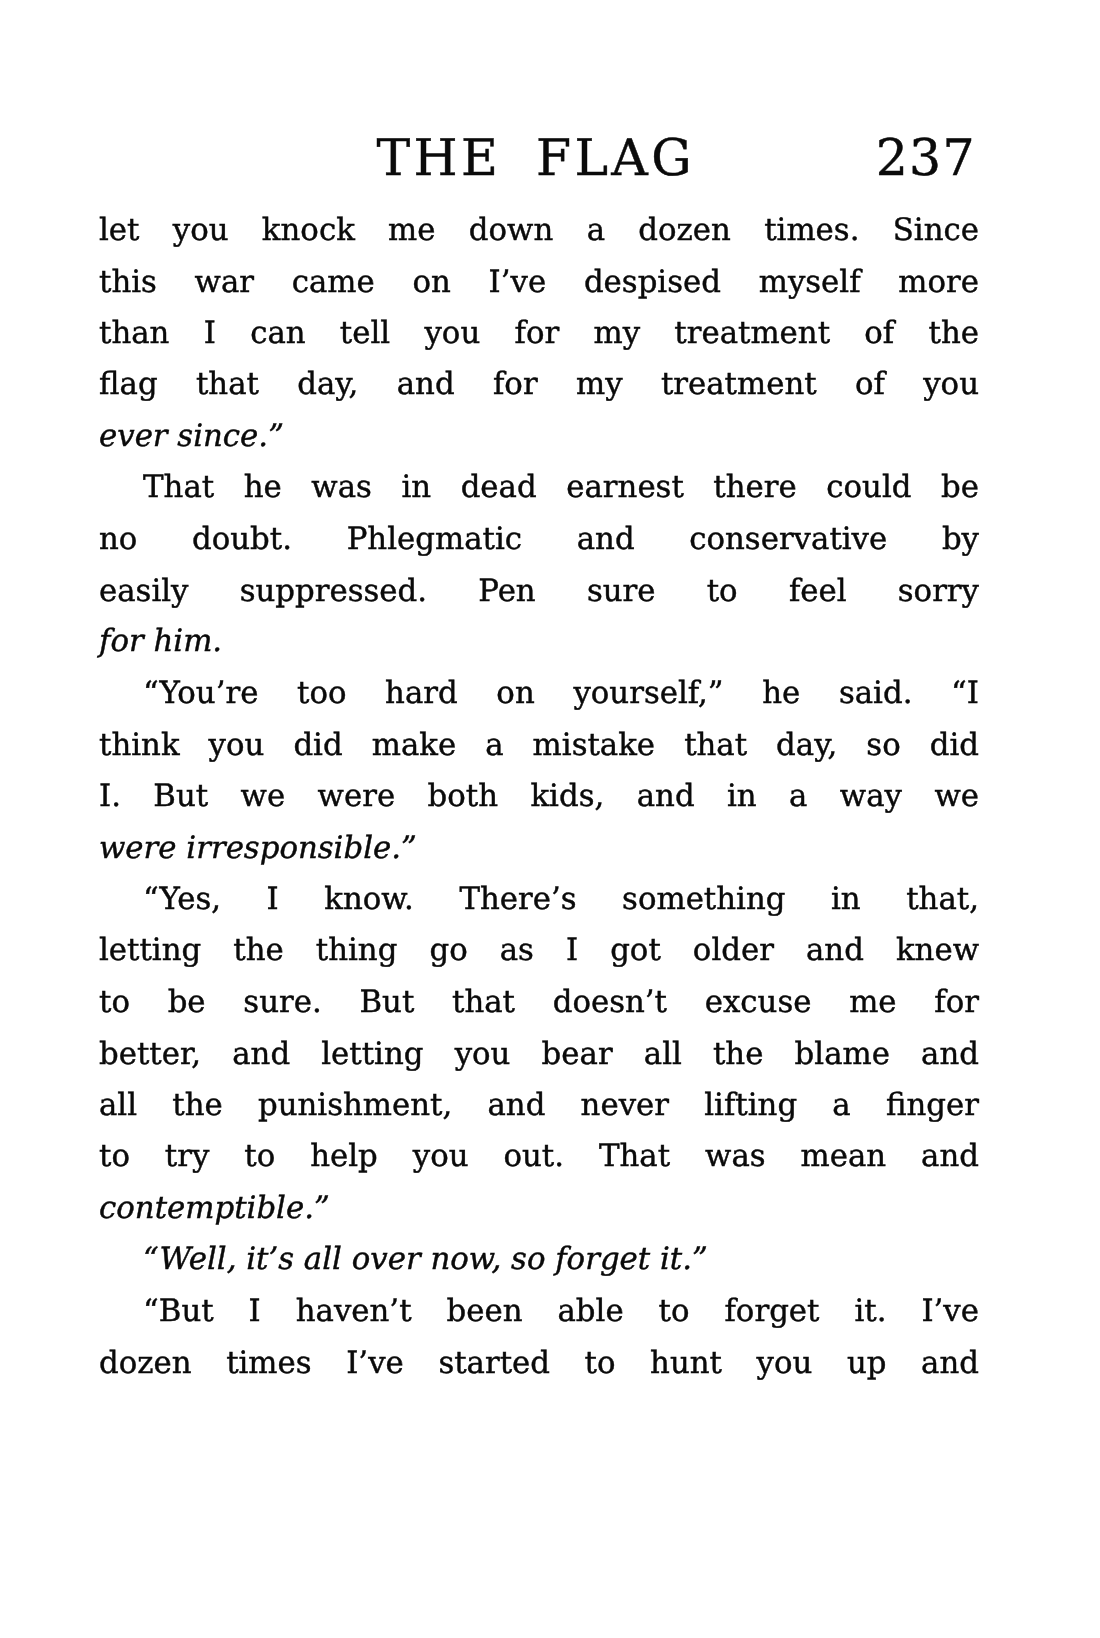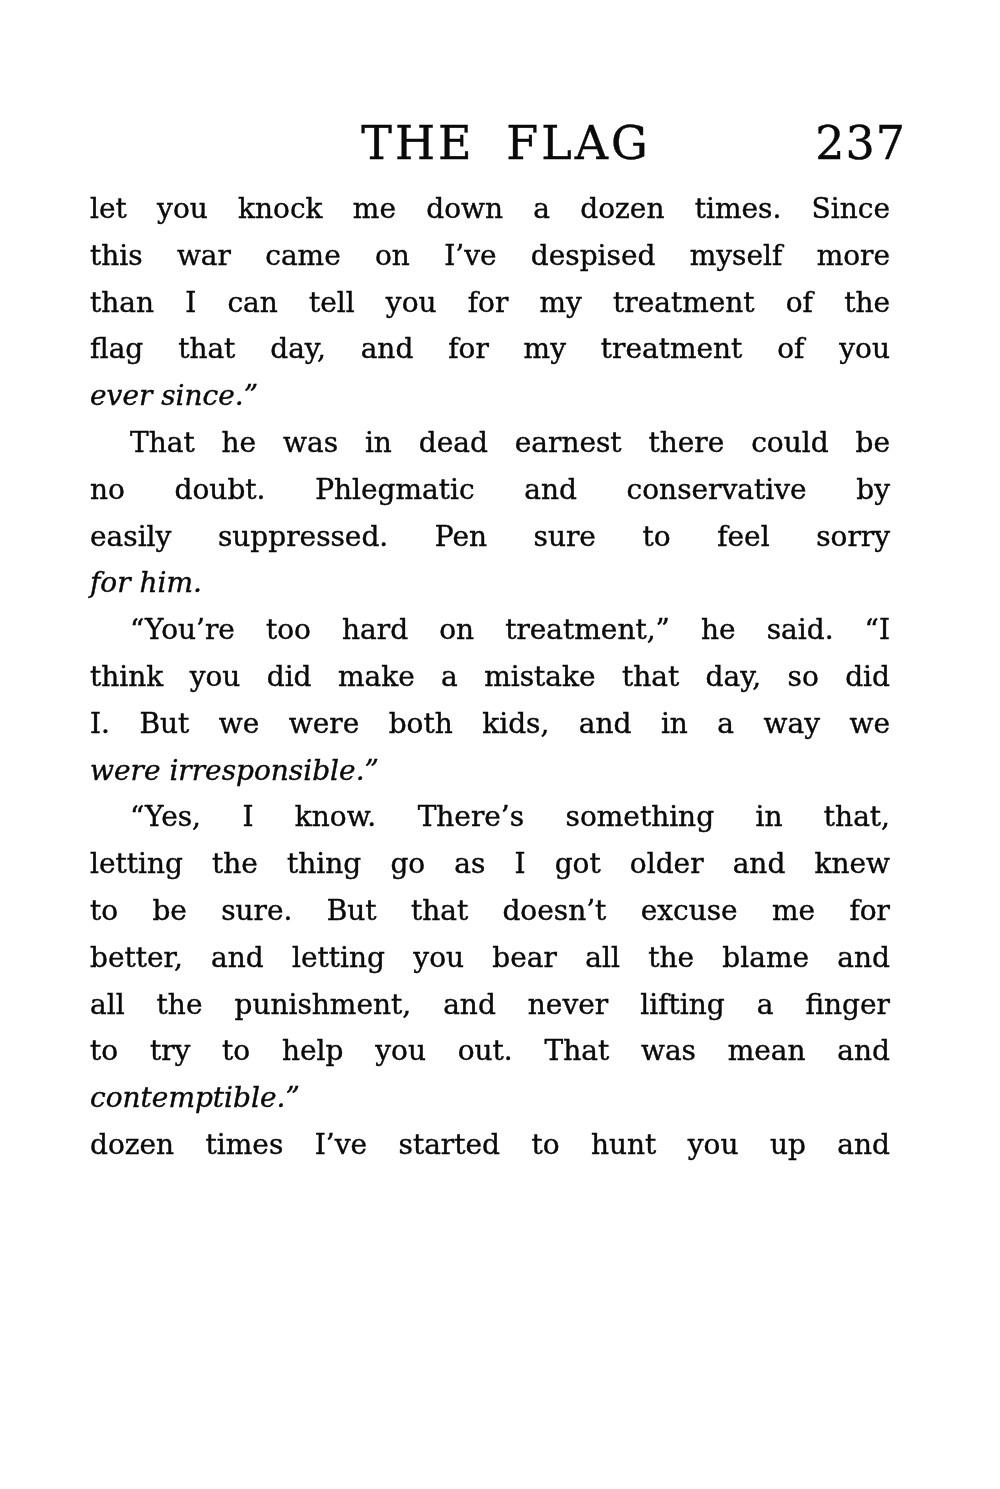--- a/index.html
+++ b/index.html
@@ -12,21 +12,21 @@
     width: 1000px;
     height: 1489px;
     background: #ffffff;
     overflow: hidden;
     font-family: "DejaVu Serif", serif;
     color: #0a0a0a;
     -webkit-text-stroke: 0.4px currentColor;
   }
   .running-head {
     position: absolute;
-    left: 106px;
+    left: 87px;
     top: 118px;
     width: 800px;
     height: 50px;
     font-size: 46px;
     line-height: 50px;
   }
   .chapter-title {
     position: absolute;
     left: 50%;
     transform: translateX(-50%);
@@ -78,36 +78,40 @@
     </p>
 
     <p class="para">
       <span class="line indent">That he was in dead earnest there could be</span>
       <span class="line">no doubt.  Phlegmatic and conservative by</span>
       <span class="line">easily suppressed.  Pen sure to feel sorry</span>
       <span class="line last">for him.</span>
     </p>
 
     <p class="para">
-      <span class="line indent">“You’re too hard on treatment,” he said.  “I</span>
+      <span class="line indent">“You’re too hard on yourself,” he said.  “I</span>
       <span class="line">think you did make a mistake that day, so did</span>
       <span class="line">I.  But we were both kids, and in a way we</span>
       <span class="line last">were irresponsible.”</span>
     </p>
 
     <p class="para">
       <span class="line indent">“Yes, I know.  There’s something in that,</span>
       <span class="line">letting the thing go as I got older and knew</span>
       <span class="line">to be sure.  But that doesn’t excuse me for</span>
       <span class="line">better, and letting you bear all the blame and</span>
       <span class="line">all the punishment, and never lifting a finger</span>
       <span class="line">to try to help you out.  That was mean and</span>
       <span class="line last">contemptible.”</span>
     </p>
 
+    <p class="para">
+      <span class="line indent last">“Well, it’s all over now, so forget it.”</span>
+    </p>
 
     <p class="para">
+      <span class="line indent">“But I haven’t been able to forget it.  I’ve</span>
       <span class="line">dozen times I’ve started to hunt you up and</span>
     </p>
 
   </main>
 
 </div>
 
 </body></html>

